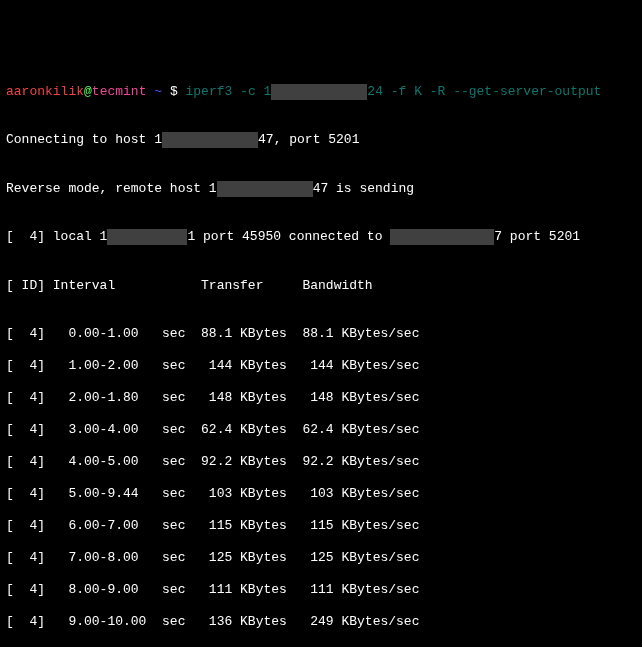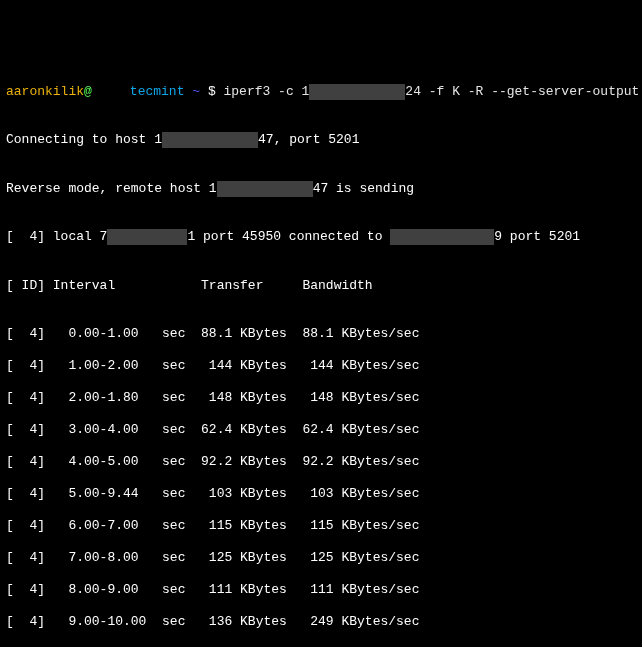--- a/index.html
+++ b/index.html
@@ -7,47 +7,47 @@
     background: #000;
     color: #fff;
     font-family: "Courier New", monospace;
     font-size: 13px;
     line-height: 16px;
     padding: 4px 6px;
     width: 642px;
     white-space: pre;
     overflow: hidden;
   }
-  .user { color: #eab308; }
+  .user { color: #ef4444; }
   .at   { color: #55ff55; }
-  .host { color: #0ea5e9; margin-left: 38px; }
+  .host { color: #ec4899; }
   .tilde{ color: #5555ff; }
   .dollar{ color: #fff; }
-  .cmd  { color: #e5e5e5; }
+  .cmd  { color: #0f766e; }
   .redact {
     display: inline-block;
     background: #404040;
     color: #404040;
     vertical-align: middle;
   }
   .row { white-space: pre; }
 </style>
 </head>
 <body>
 
 
 
 
 <div class="row"><span class="user">aaronkilik</span><span class="at">@</span><span class="host">tecmint</span> <span class="tilde">~</span> <span class="dollar">$</span> <span class="cmd">iperf3 -c 1</span><span class="redact" style="width:96px;">x</span><span class="cmd">24 -f K -R --get-server-output</span></div>
 
 <div class="row"><span>Connecting to host 1</span><span class="redact" style="width:96px;">x</span><span>47, port 5201</span></div>
 
 <div class="row"><span>Reverse mode, remote host 1</span><span class="redact" style="width:96px;">x</span><span>47 is sending</span></div>
 
-<div class="row"><span>[  4] local 7</span><span class="redact" style="width:80px;">x</span><span>1 port 45950 connected to </span><span class="redact" style="width:104px;">x</span><span>9 port 5201</span></div>
+<div class="row"><span>[  4] local 1</span><span class="redact" style="width:80px;">x</span><span>1 port 45950 connected to </span><span class="redact" style="width:104px;">x</span><span>7 port 5201</span></div>
 
 <div class="row">[ ID] Interval           Transfer     Bandwidth</div>
 
 <div class="row">[  4]   0.00-1.00   sec  88.1 KBytes  88.1 KBytes/sec                  </div>
 <div class="row">[  4]   1.00-2.00   sec   144 KBytes   144 KBytes/sec                  </div>
 <div class="row">[  4]   2.00-1.80   sec   148 KBytes   148 KBytes/sec                  </div>
 <div class="row">[  4]   3.00-4.00   sec  62.4 KBytes  62.4 KBytes/sec                  </div>
 <div class="row">[  4]   4.00-5.00   sec  92.2 KBytes  92.2 KBytes/sec                  </div>
 <div class="row">[  4]   5.00-9.44   sec   103 KBytes   103 KBytes/sec                  </div>
 <div class="row">[  4]   6.00-7.00   sec   115 KBytes   115 KBytes/sec                  </div>

